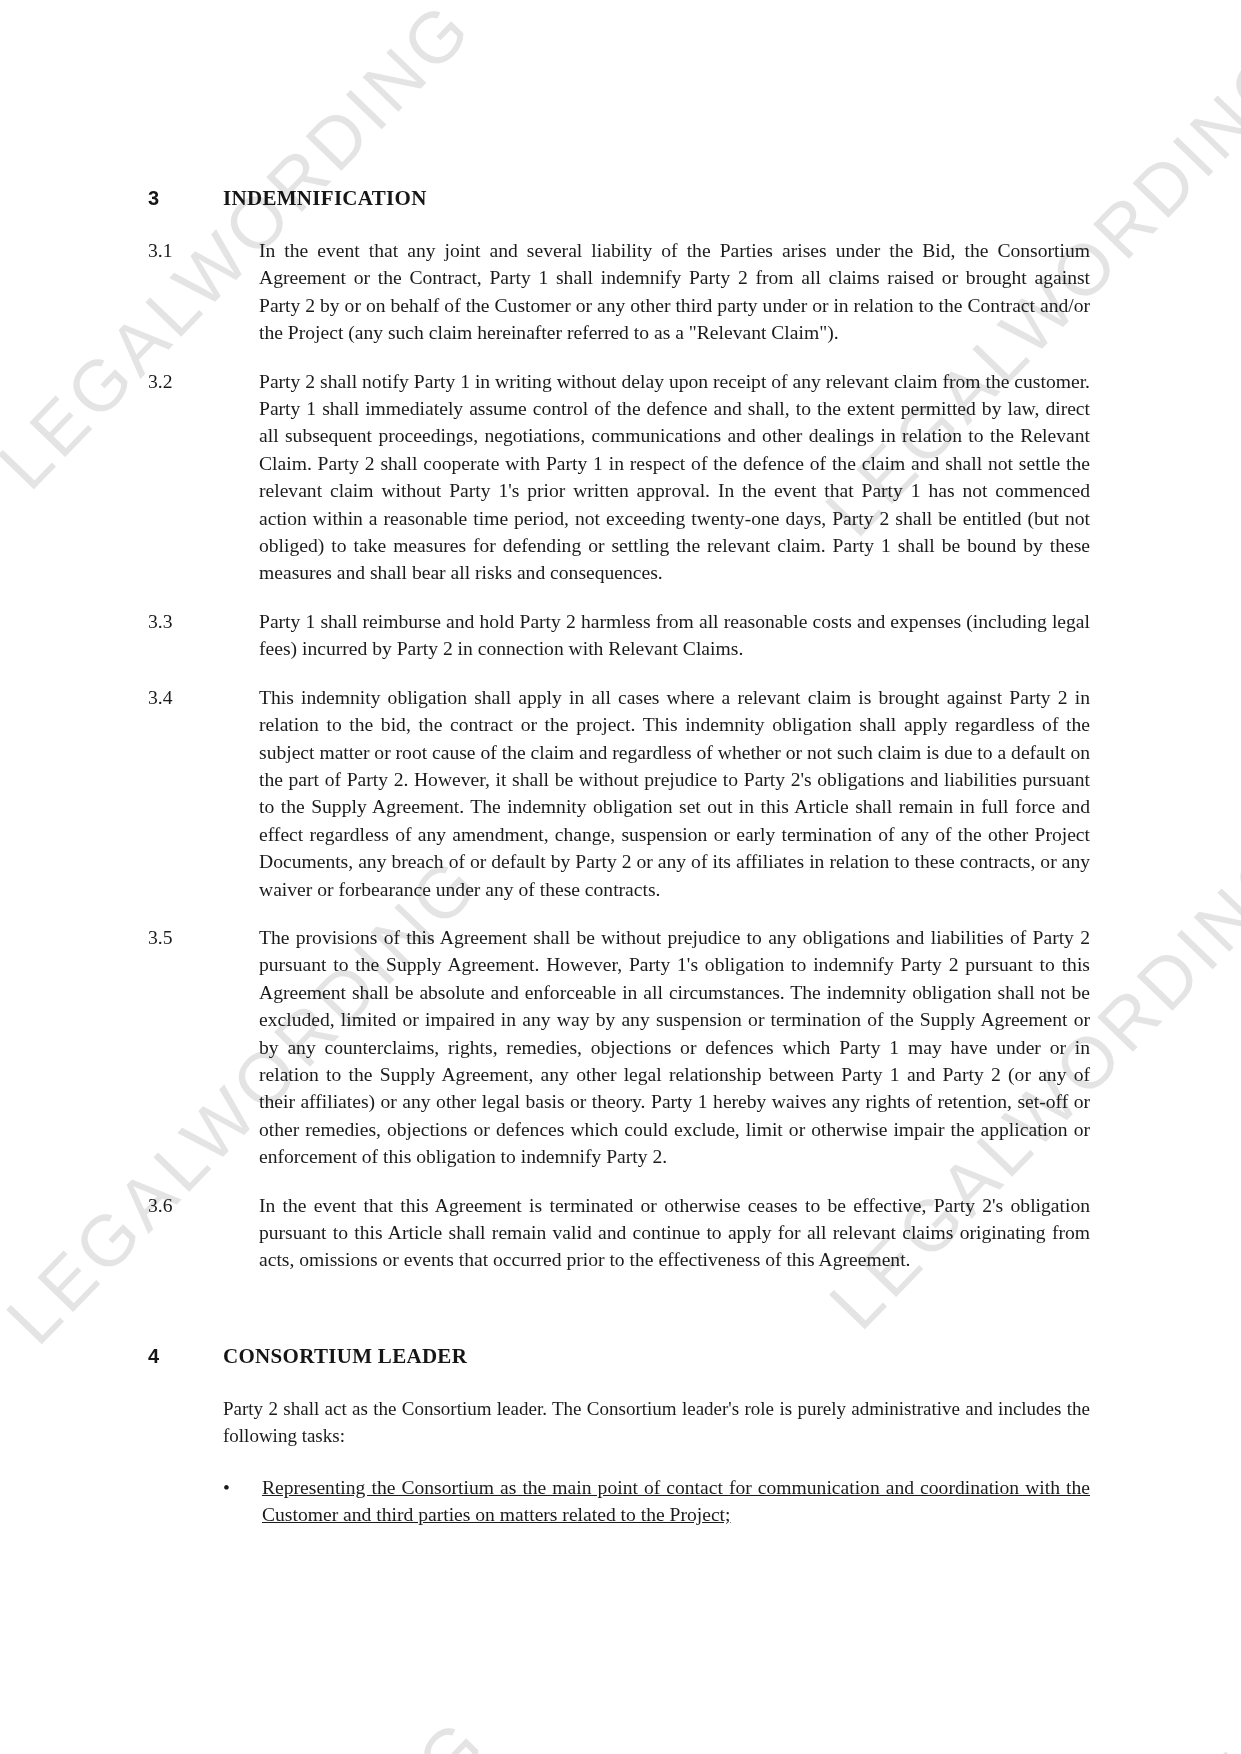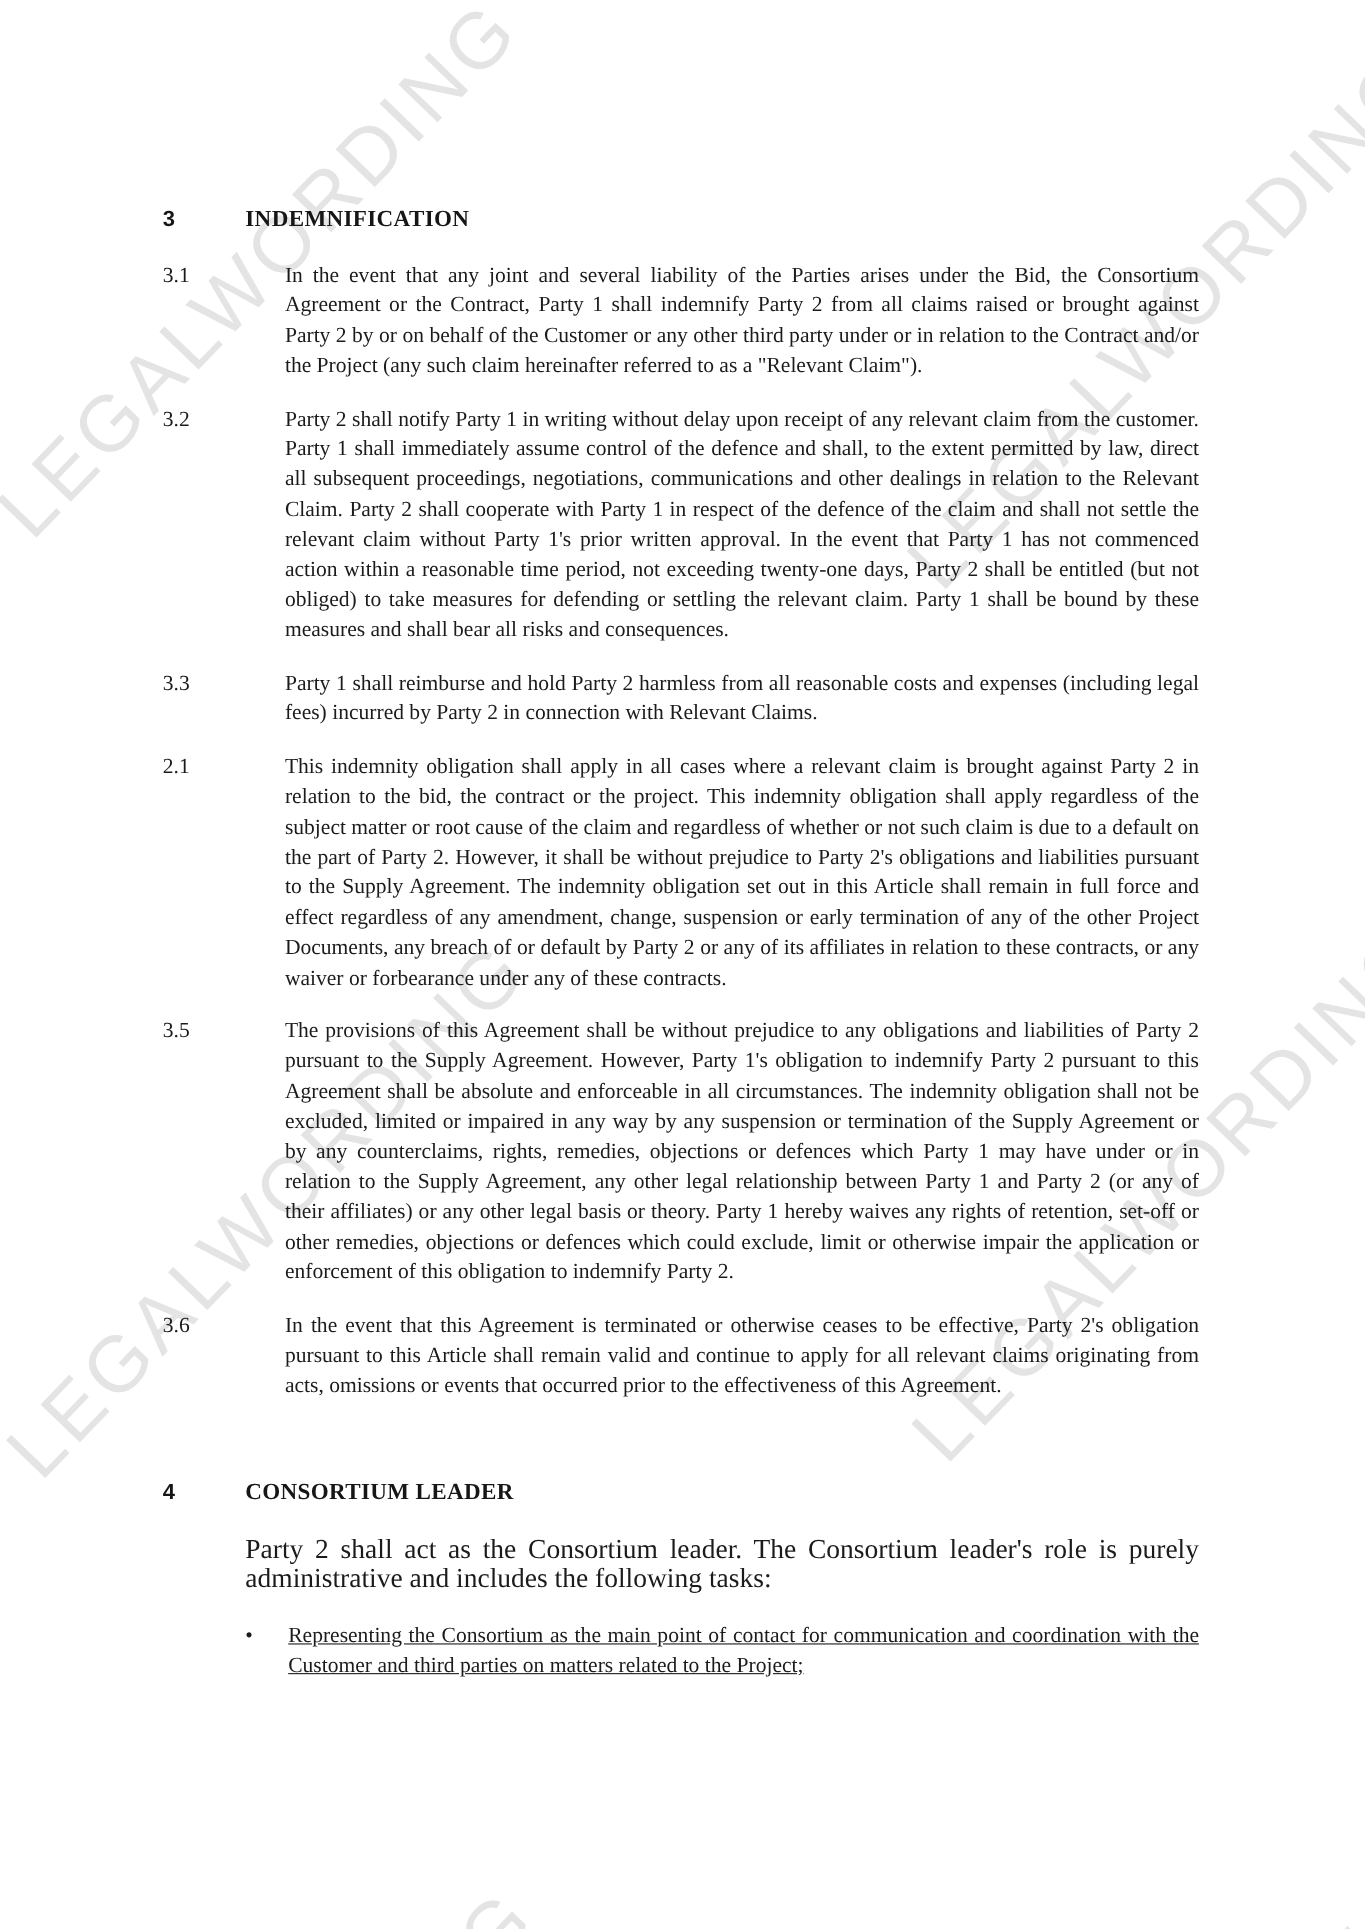--- a/index.html
+++ b/index.html
@@ -75,21 +75,21 @@
     flex: 1 1 auto;
     font-size: 19.6px;
     line-height: 27.4px;
     text-align: justify;
   }
   .heading-gap {
     margin-top: 30px;
   }
   .plain-para {
     margin: 0 0 24px 75px;
-    font-size: 25px;
+    font-size: 19px;
     line-height: 27.4px;
     text-align: justify;
   }
   .bullet-row {
     display: flex;
     margin: 0 0 0 75px;
   }
   .bullet-marker {
     flex: 0 0 39px;
     font-size: 19.6px;
@@ -133,21 +133,21 @@
       <span class="clause-num">3.2</span>
       <span class="clause-text">Party 2 shall notify Party 1 in writing without delay upon receipt of any relevant claim from the customer. Party 1 shall immediately assume control of the defence and shall, to the extent permitted by law, direct all subsequent proceedings, negotiations, communications and other dealings in relation to the Relevant Claim. Party 2 shall cooperate with Party 1 in respect of the defence of the claim and shall not settle the relevant claim without Party 1's prior written approval. In the event that Party 1 has not commenced action within a reasonable time period, not exceeding twenty-one days, Party 2 shall be entitled (but not obliged) to take measures for defending or settling the relevant claim. Party 1 shall be bound by these measures and shall bear all risks and consequences.</span>
     </div>
 
     <div class="clause">
       <span class="clause-num">3.3</span>
       <span class="clause-text">Party 1 shall reimburse and hold Party 2 harmless from all reasonable costs and expenses (including legal fees) incurred by Party 2 in connection with Relevant Claims.</span>
     </div>
 
     <div class="clause">
-      <span class="clause-num">2.1</span>
+      <span class="clause-num">3.4</span>
       <span class="clause-text">This indemnity obligation shall apply in all cases where a relevant claim is brought against Party 2 in relation to the bid, the contract or the project. This indemnity obligation shall apply regardless of the subject matter or root cause of the claim and regardless of whether or not such claim is due to a default on the part of Party 2. However, it shall be without prejudice to Party 2's obligations and liabilities pursuant to the Supply Agreement. The indemnity obligation set out in this Article shall remain in full force and effect regardless of any amendment, change, suspension or early termination of any of the other Project Documents, any breach of or default by Party 2 or any of its affiliates in relation to these contracts, or any waiver or forbearance under any of these contracts.</span>
     </div>
 
     <div class="clause">
       <span class="clause-num">3.5</span>
       <span class="clause-text">The provisions of this Agreement shall be without prejudice to any obligations and liabilities of Party 2 pursuant to the Supply Agreement. However, Party 1's obligation to indemnify Party 2 pursuant to this Agreement shall be absolute and enforceable in all circumstances. The indemnity obligation shall not be excluded, limited or impaired in any way by any suspension or termination of the Supply Agreement or by any counterclaims, rights, remedies, objections or defences which Party 1 may have under or in relation to the Supply Agreement, any other legal relationship between Party 1 and Party 2 (or any of their affiliates) or any other legal basis or theory. Party 1 hereby waives any rights of retention, set-off or other remedies, objections or defences which could exclude, limit or otherwise impair the application or enforcement of this obligation to indemnify Party 2.</span>
     </div>
 
     <div class="clause">
       <span class="clause-num">3.6</span>

